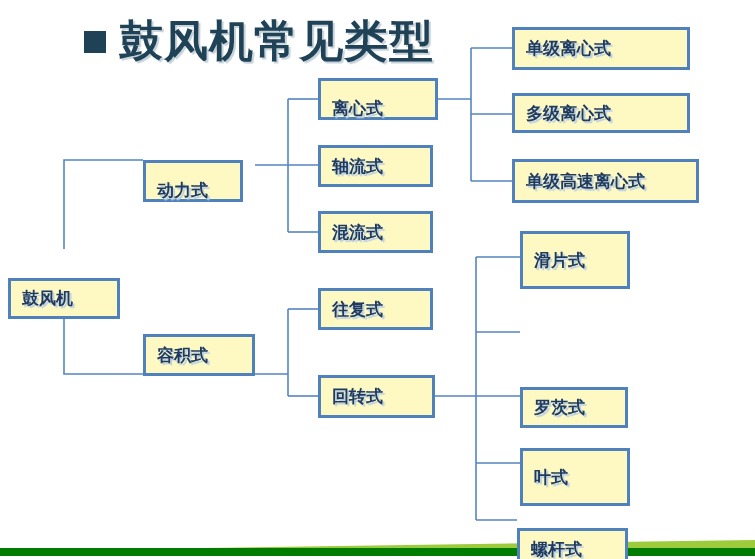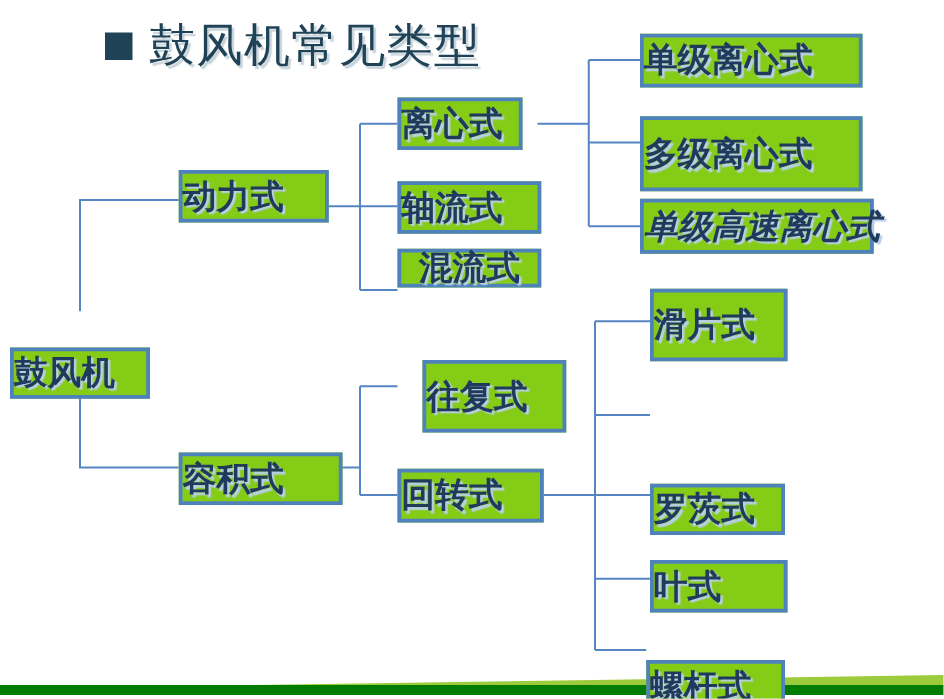--- a/index.html
+++ b/index.html
@@ -10,45 +10,45 @@
   .connectors{position:absolute;left:0;top:0;width:755px;height:559px;}
   .title{
     position:absolute;left:84px;top:12px;display:flex;align-items:center;
     color:#1F4256;
   }
   .title .bullet{
     width:22px;height:22px;background:#1F4256;display:inline-block;
     margin-right:13px;flex:0 0 auto;
   }
   .title .title-text{
-    font-size:37px;font-weight:normal;letter-spacing:1px;
+    font-size:44px;font-weight:bold;letter-spacing:1px;
     text-shadow:2px 2px 1px #c6d2da;white-space:nowrap;
   }
   .node{
-    position:absolute;box-sizing:border-box;background:#84cc16;
+    position:absolute;box-sizing:border-box;background:#fef9c3;
     border:3px solid #4F81BD;display:flex;align-items:center;
-    color:#1F3A5C;font-size:27px;font-weight:bold;
+    padding-left:11px;color:#1F3A5C;font-size:17px;font-weight:bold;
     white-space:nowrap;text-shadow:2px 2px 1px #b9cfe6;line-height:1;
   }
   
   .n-root{left:8px;top:248px;width:112px;height:41px;margin-top:30px;}
-  .n-dynamic{left:143px;top:136px;width:120px;height:42px;}
-  .n-posdisp{left:143px;top:362px;width:131px;height:42px;font-family:Liberation Serif, serif;}
-  .n-centrifugal{left:318px;top:78px;width:100px;height:42px;}
+  .n-dynamic{left:143px;top:160px;width:100px;height:42px;align-items:flex-end;}
+  .n-posdisp{left:143px;top:334px;width:112px;height:42px;font-family:Liberation Serif, serif;}
+  .n-centrifugal{left:318px;top:78px;width:120px;height:42px;align-items:flex-end;}
   .n-axial{left:318px;top:145px;width:115px;height:42px;text-align:center;}
-  .n-mixed{left:318px;top:199px;width:115px;height:31px;justify-content:center;}
-  .n-recip{left:318px;top:288px;width:115px;height:58px;margin-left:20px;}
+  .n-mixed{left:318px;top:211px;width:115px;height:42px;}
+  .n-recip{left:318px;top:288px;width:115px;height:42px;}
   .n-rotary{left:318px;top:375px;width:117px;height:43px;}
   .n-ssc{left:512px;top:27px;width:178px;height:43px;}
-  .n-msc{left:512px;top:93px;width:178px;height:60px;}
-  .n-sshsc{left:512px;top:159px;width:187px;height:44px;font-style:italic;}
+  .n-msc{left:512px;top:93px;width:178px;height:40px;}
+  .n-sshsc{left:512px;top:159px;width:187px;height:44px;}
   .n-sliding{left:520px;top:231px;width:110px;height:58px;}
   .n-water{left:520px;top:318px;width:110px;height:44px;}
   .n-roots{left:520px;top:387px;width:108px;height:41px;}
-  .n-vane{left:520px;top:448px;width:110px;height:42px;}
+  .n-vane{left:520px;top:448px;width:110px;height:58px;}
   .n-screw{left:517px;top:528px;width:111px;height:42px;}
 </style>
 </head>
 <body>
 
 <div class="slide">
 
   <svg class="connectors" width="755" height="559" viewBox="0 0 755 559" xmlns="http://www.w3.org/2000/svg">
     <g stroke="#5585C2" stroke-width="1.6" fill="none">
 

